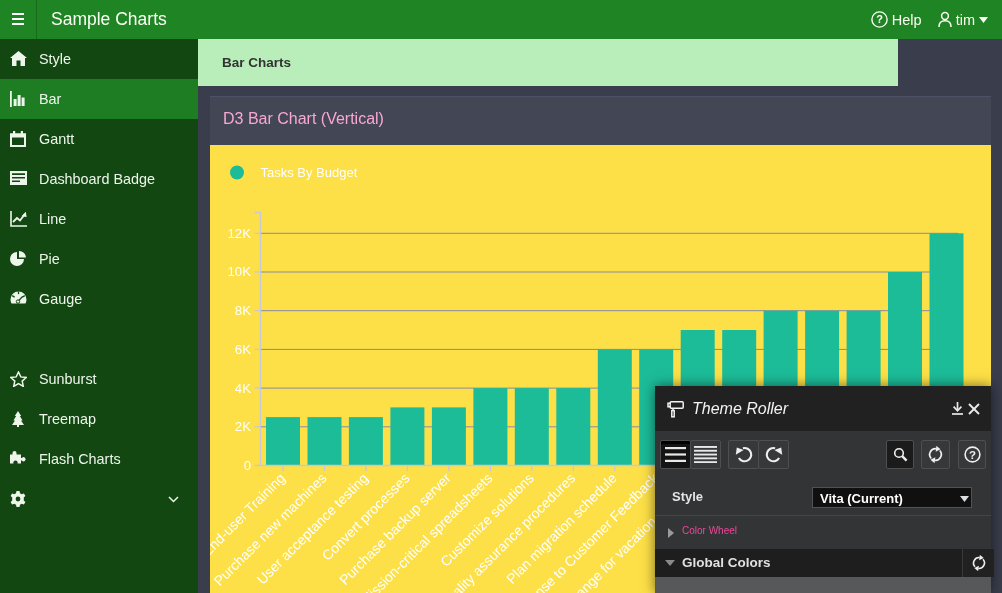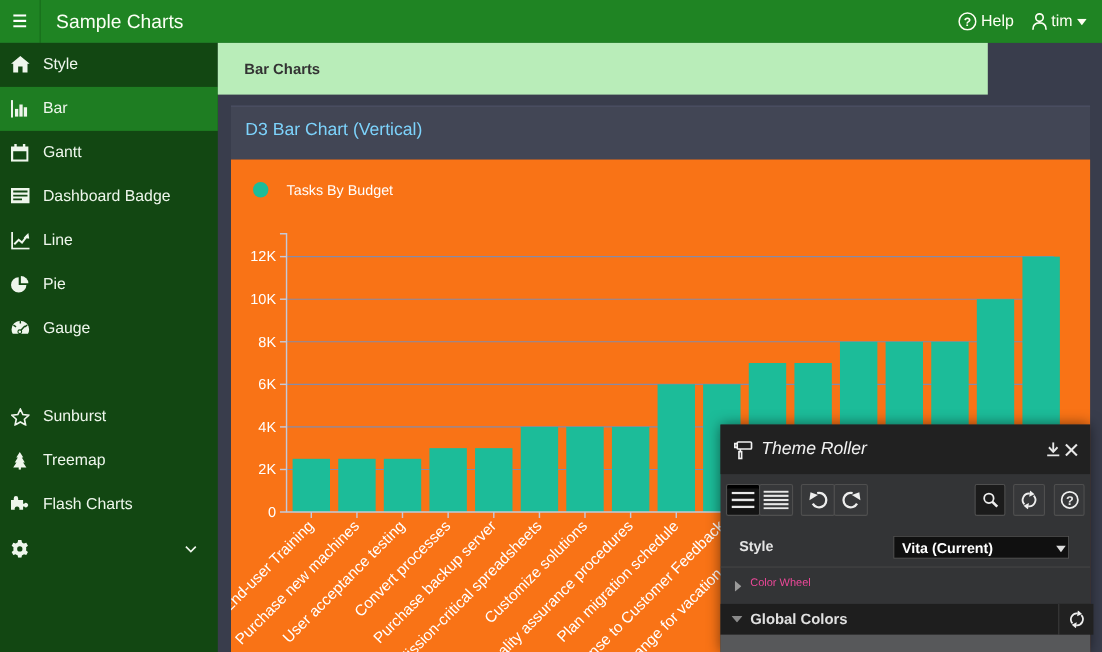--- a/index.html
+++ b/index.html
@@ -14,22 +14,22 @@
   #side { position:absolute; left:0; top:39px; width:198px; height:554px; background:#124712; }
   .sitem { position:absolute; left:0; width:198px; height:40px; color:#eef6ec; font-size:14.4px; }
   .sitem .lbl { position:absolute; left:39px; top:0; line-height:40px; }
   .sitem svg { position:absolute; left:10px; top:12px; }
   .sitem.active { background:#1e7d22; }
   
   #crumb { position:absolute; left:198px; top:39px; width:700px; height:47px; background:#b9edb9; }
   #crumb span { position:absolute; left:24px; top:16px; font-size:13.5px; font-weight:bold; color:#333; }
   
   #regionhdr { position:absolute; left:210px; top:96px; width:781px; height:49px; background:#424655; border-top:1px solid #4d5166; }
-  #regionhdr span { position:absolute; left:13px; top:13px; font-size:16px; color:#7dd3fc; }
-  #chartbody { position:absolute; left:210px; top:145px; width:781px; height:448px; background:#f97316; }
+  #regionhdr span { position:absolute; left:13px; top:13px; font-size:16px; color:#f9a8d4; }
+  #chartbody { position:absolute; left:210px; top:145px; width:781px; height:448px; background:#fde047; }
   
   #panel { position:absolute; left:655px; top:386px; width:336px; height:207px; background:#333436; box-shadow:0 0 12px rgba(0,0,0,0.55); }
   #panel .tbar { position:absolute; left:0; top:0; width:336px; height:45px; background:#212121;font-style:italic; }
   #panel .tb { position:absolute; top:54px; height:29px; background:#37383a; border:1px solid #4f4f4f; border-radius:2px; display:flex; align-items:center; justify-content:center; }
   #panel .btn1 { background:#141414; box-shadow:inset 0 3px 0 #000; }
   #panel .btnS { background:#1b1b1b; }
   #sel { position:absolute; left:157px; top:101px; width:160px; height:21px; background:#101010; border:1px solid #525252; }
   #sel span { position:absolute; left:7px; top:3px; font-size:13px; font-weight:bold; color:#fff; }
 </style>
 </head>

